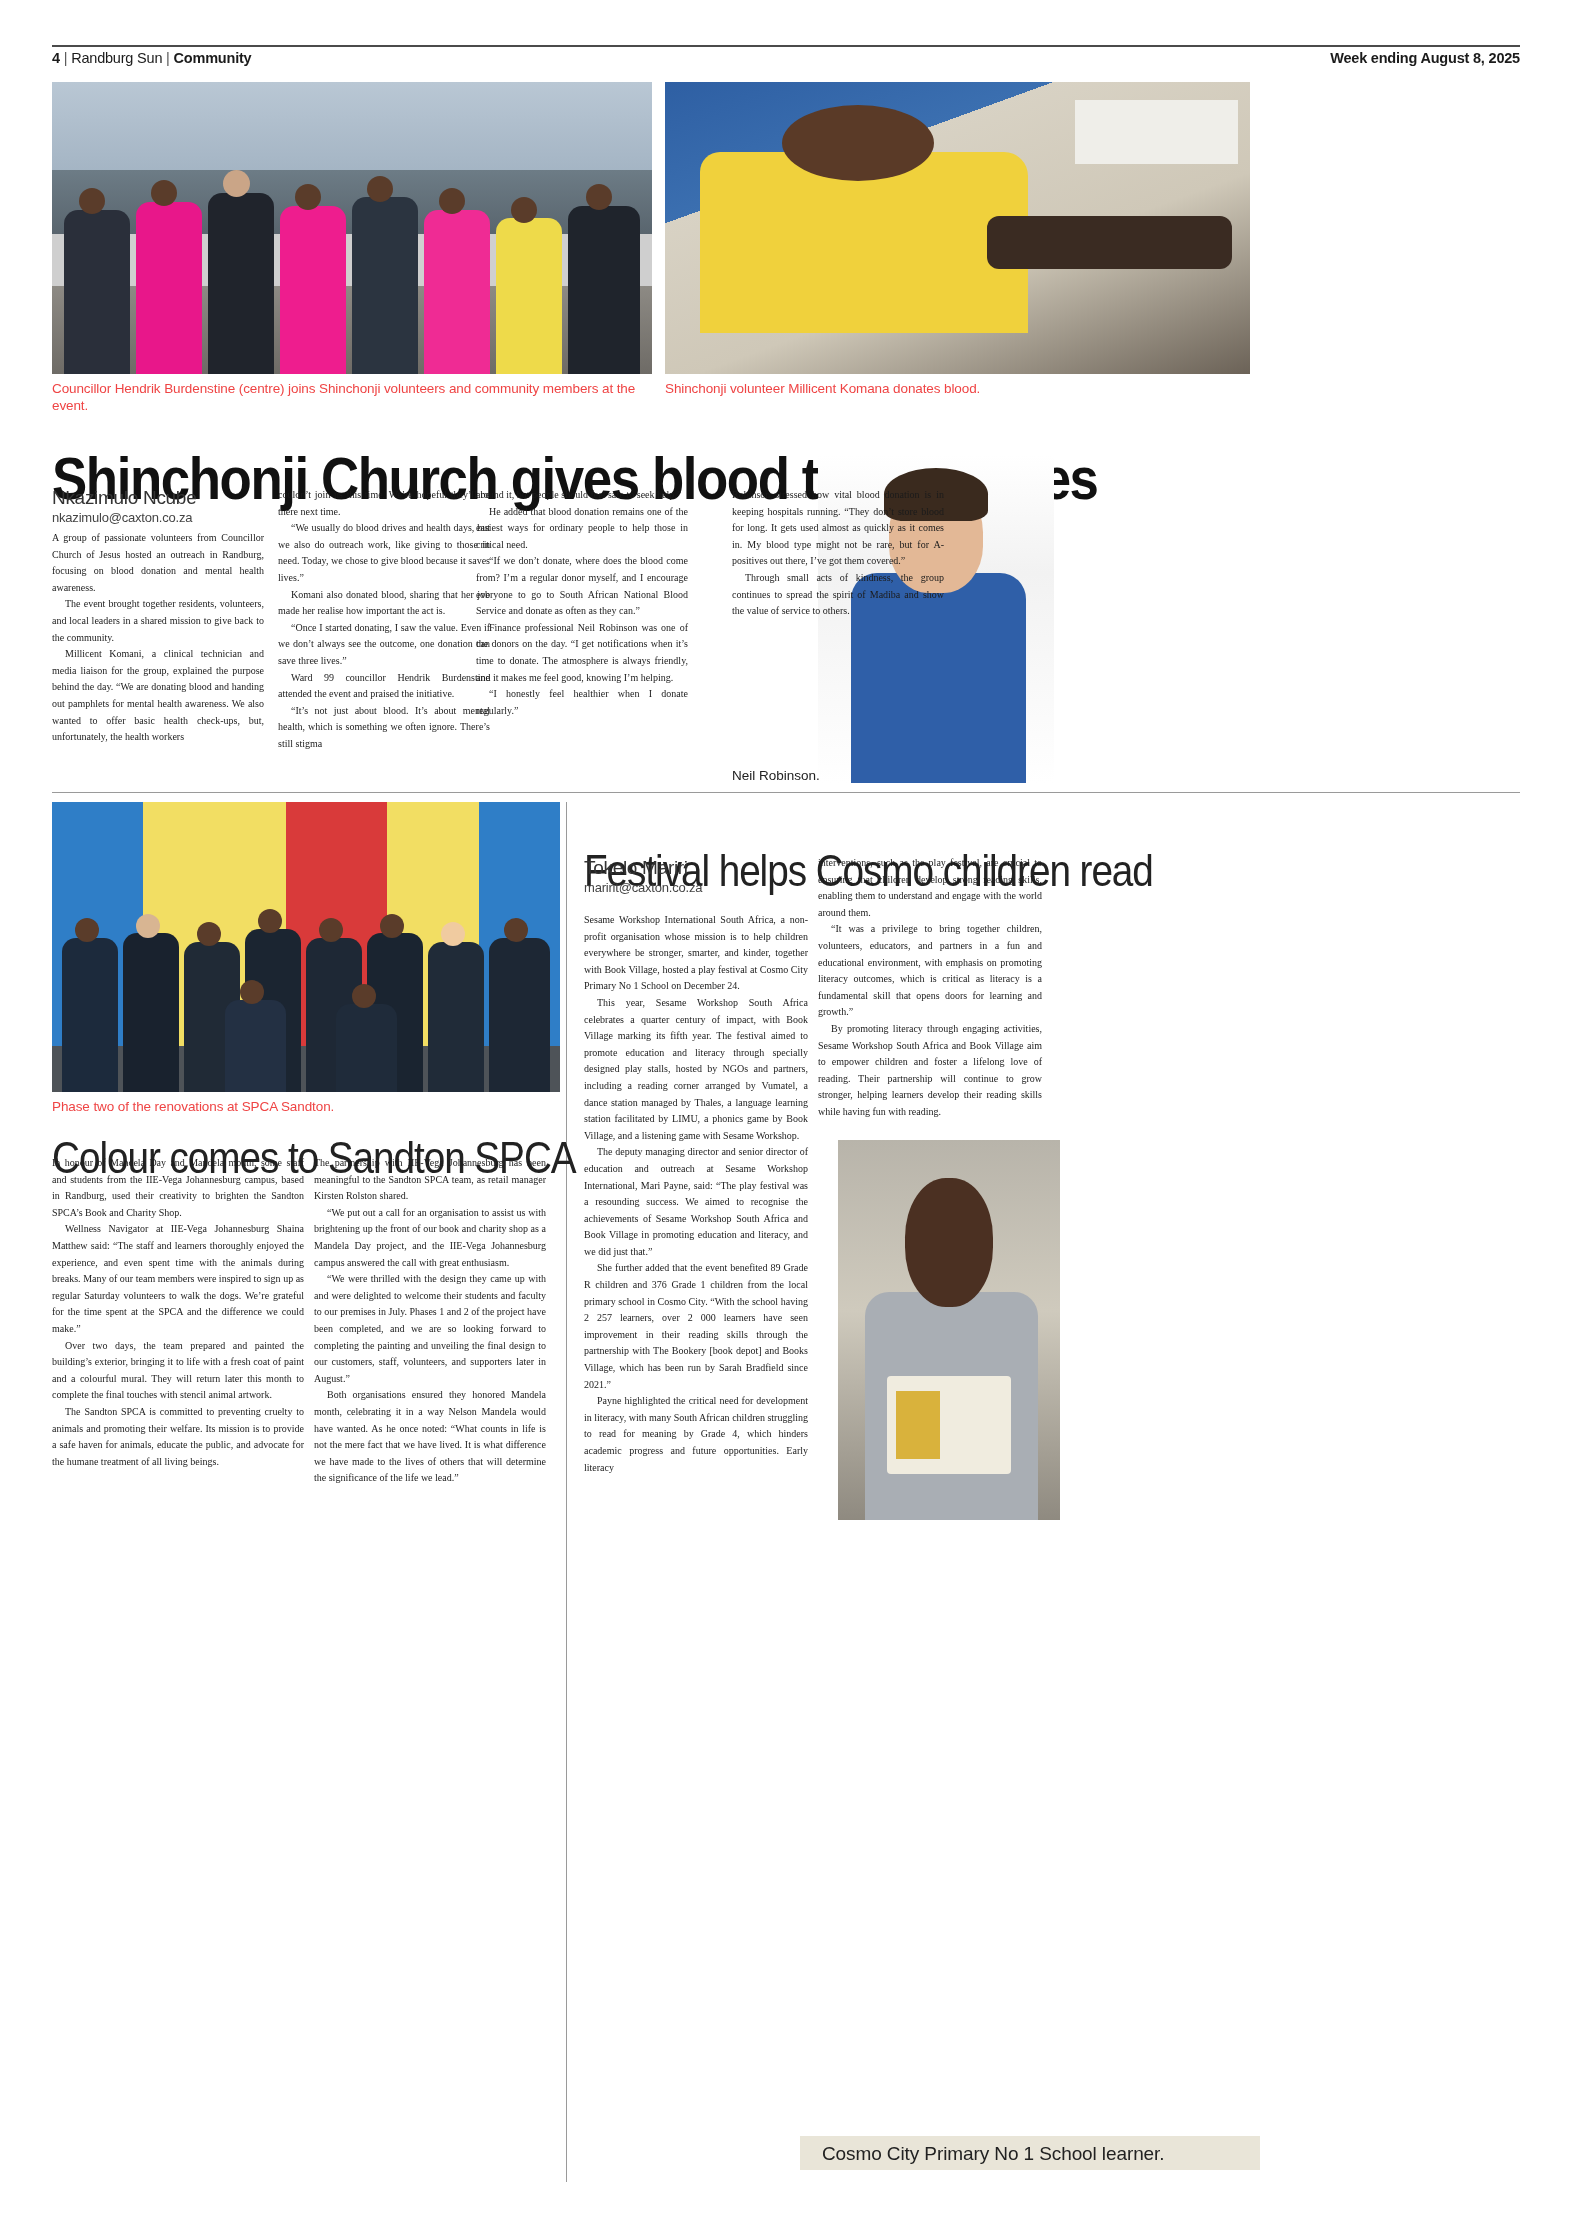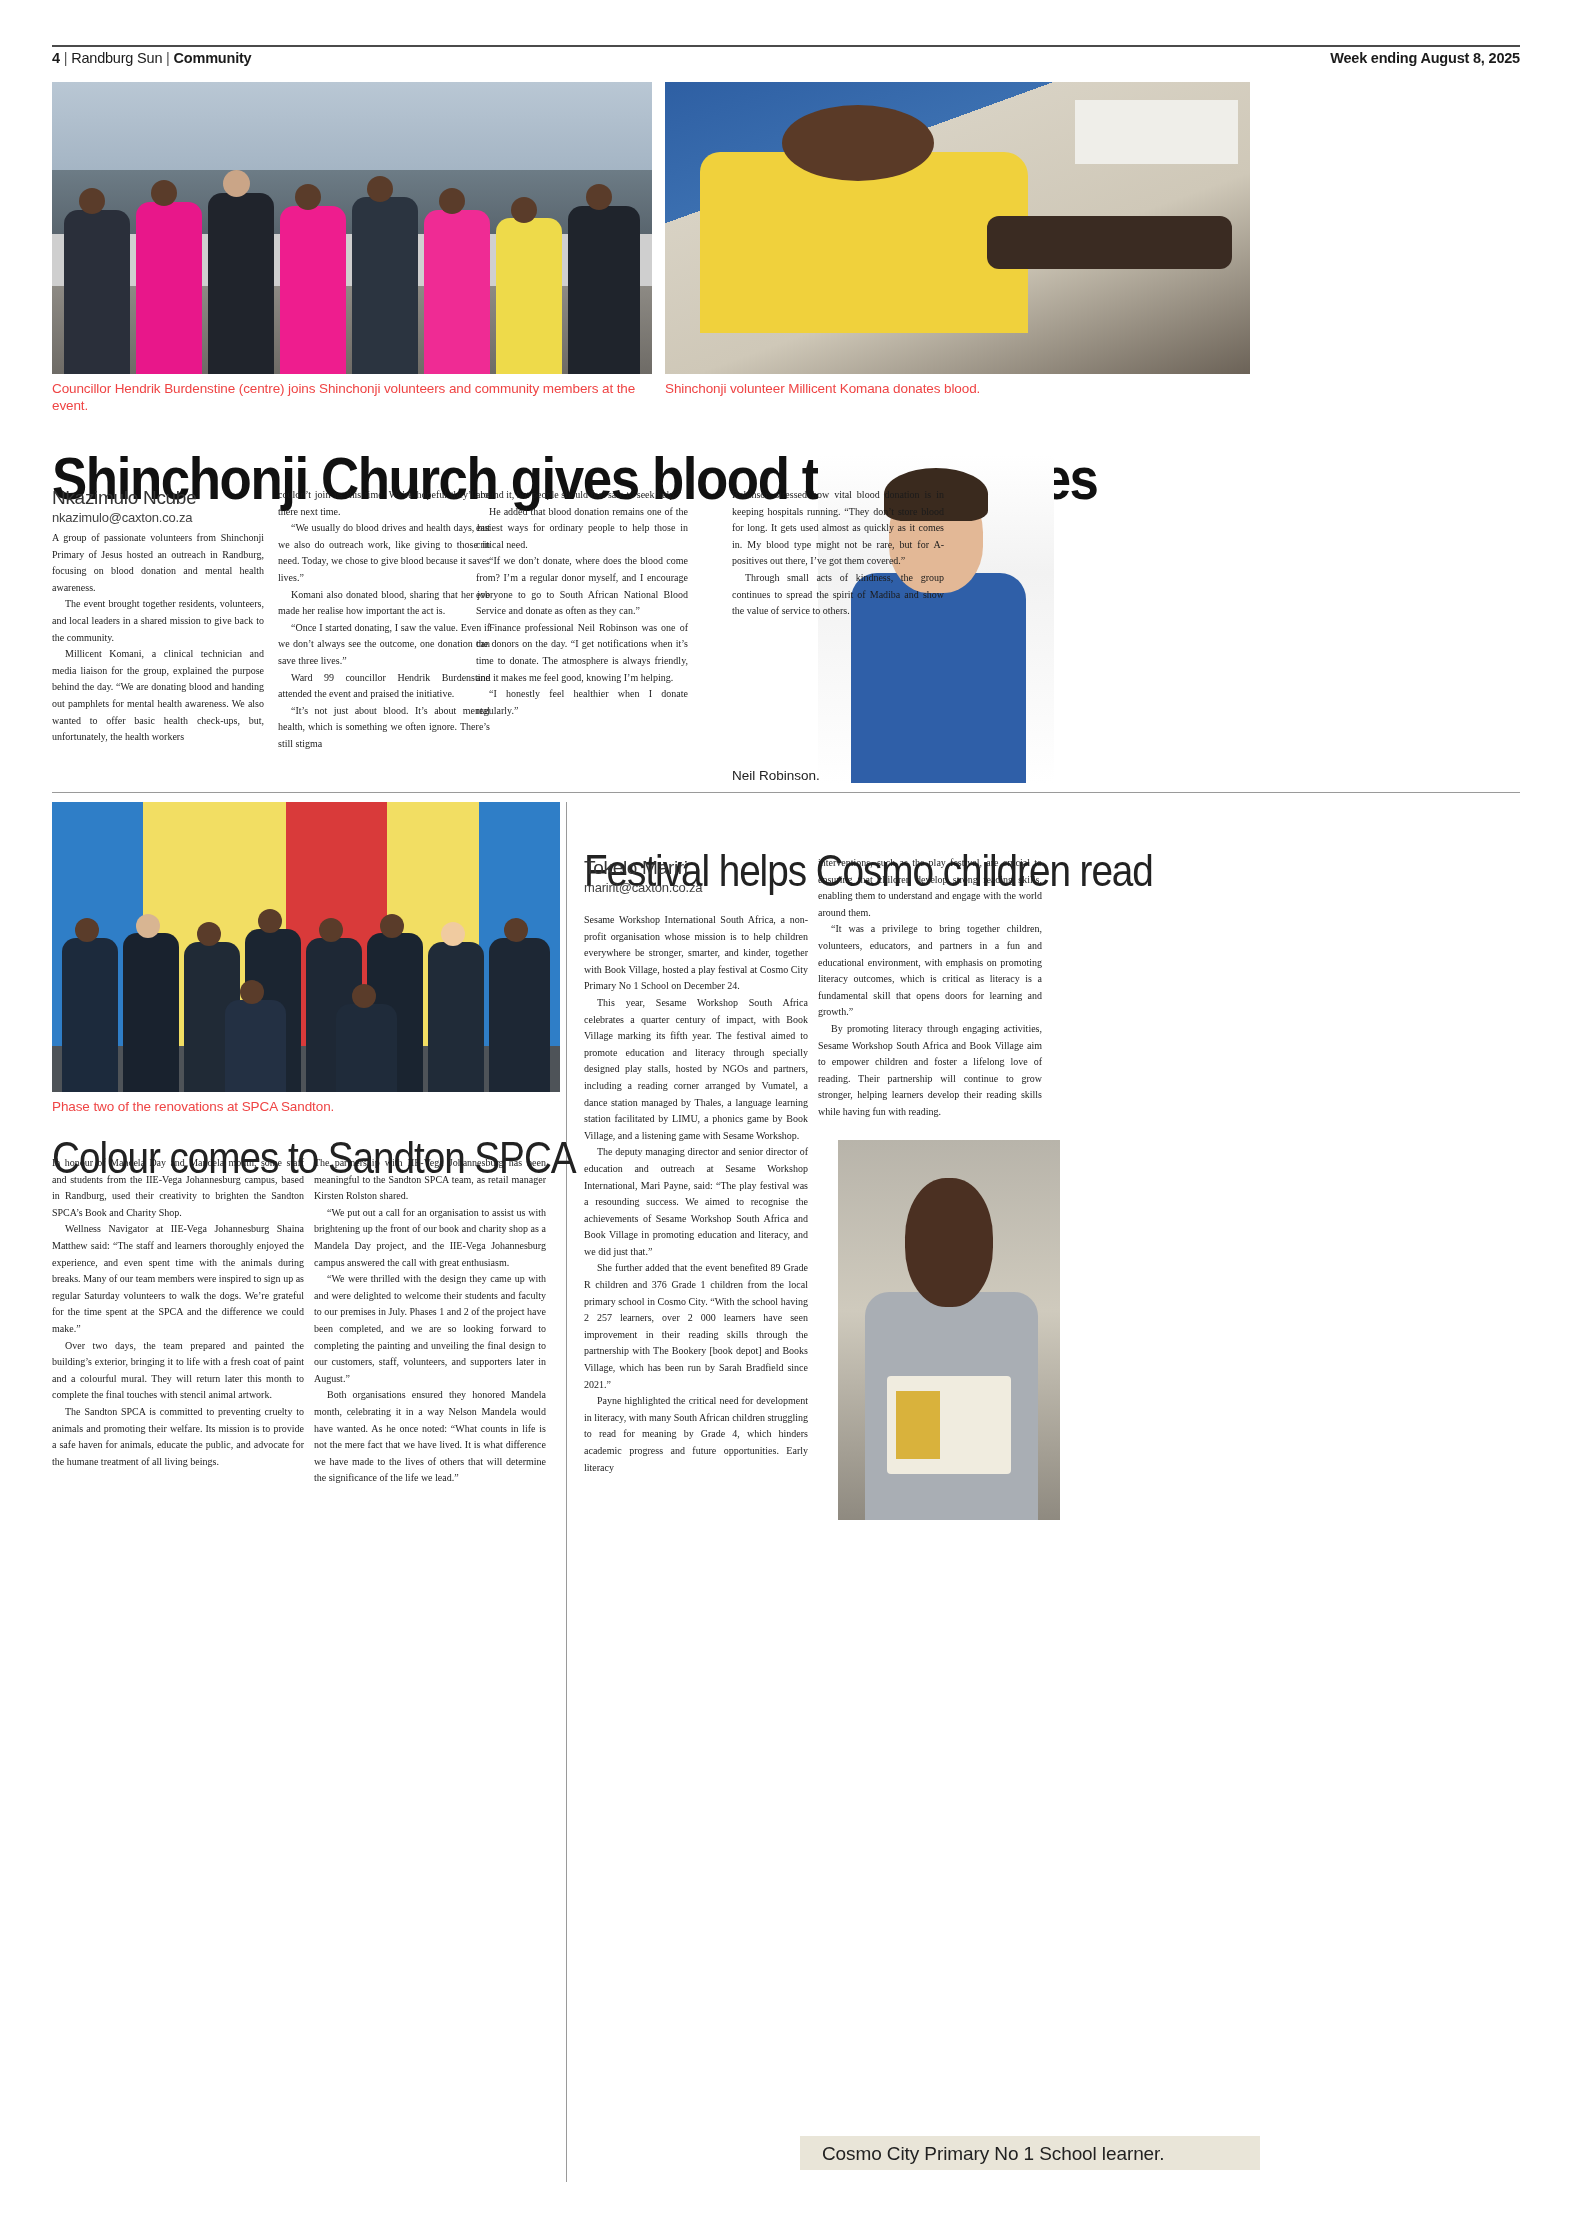--- a/index.html
+++ b/index.html
@@ -190,21 +190,21 @@
     <div style="position:absolute;left:28%;top:4%;width:44%;height:16%;border-radius:50% 50% 20% 20%;background:#3a2a1e;"></div>
   </div>
   <div id="cap-neil">Neil Robinson.</div>
 
   <div class="byline" id="byline-1">
     <div class="name">Nkazimulo Ncube</div>
     <div class="mail">nkazimulo@caxton.co.za</div>
   </div>
 
   <div class="col" id="s1c1">
-    <p>A group of passionate volunteers from Shinchonji Primary of Jesus hosted an outreach in Randburg, focusing on blood donation and mental health awareness.</p>
+    <p>A group of passionate volunteers from Councillor Church of Jesus hosted an outreach in Randburg, focusing on blood donation and mental health awareness.</p>
     <p>The event brought together residents, volunteers, and local leaders in a shared mission to give back to the community.</p>
     <p>Millicent Komani, a clinical technician and media liaison for the group, explained the purpose behind the day. “We are donating blood and handing out pamphlets for mental health awareness. We also wanted to offer basic health check-ups, but, unfortunately, the health workers</p>
   </div>
 
   <div class="col" id="s1c2">
     <p>couldn’t join us this time. We’re hopeful they’ll be there next time.</p>
     <p>“We usually do blood drives and health days, but we also do outreach work, like giving to those in need. Today, we chose to give blood because it saves lives.”</p>
     <p>Komani also donated blood, sharing that her job made her realise how important the act is.</p>
     <p>“Once I started donating, I saw the value. Even if we don’t always see the outcome, one donation can save three lives.”</p>
     <p>Ward 99 councillor Hendrik Burdenstine attended the event and praised the initiative.</p>

